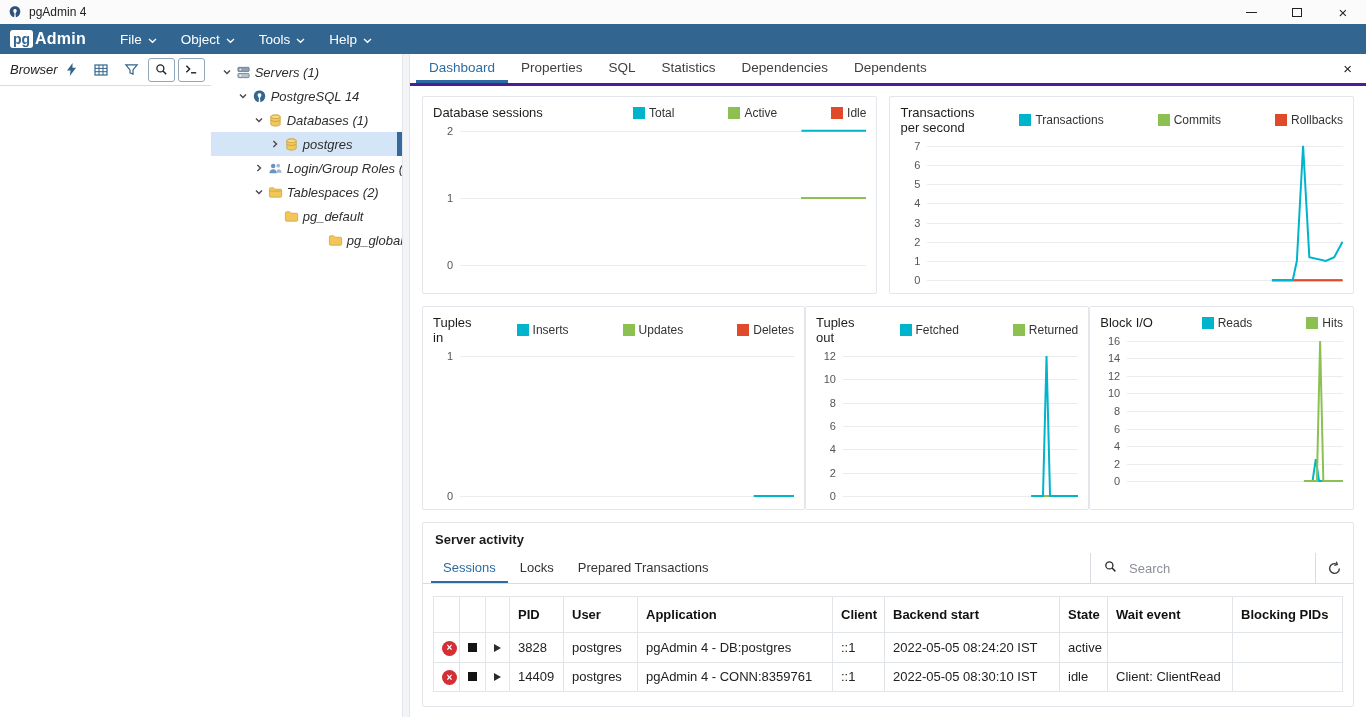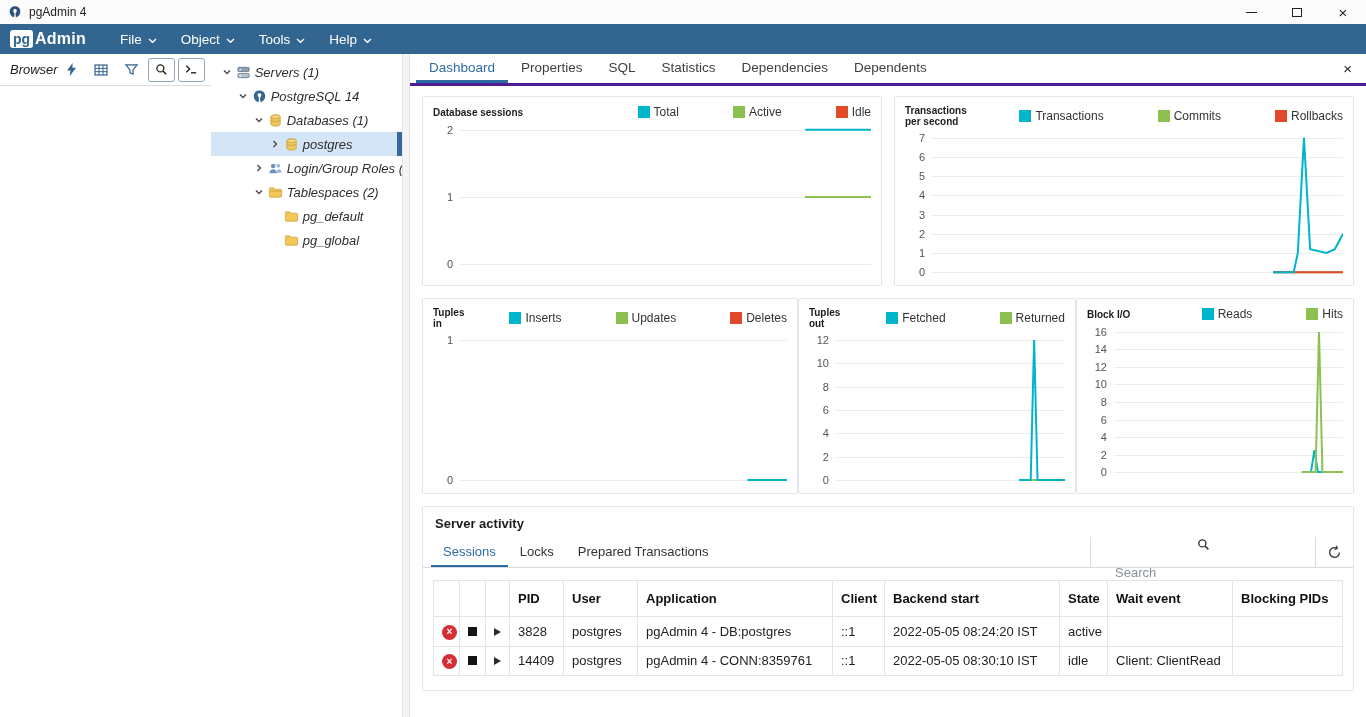--- a/index.html
+++ b/index.html
@@ -56,40 +56,40 @@
   .tab { padding:0 13px; display:flex; align-items:center; font-size:13.5px; color:#404040; border-bottom:3px solid transparent; cursor:pointer; }
   .tab.active { color:#2d6ba3; border-bottom-color:#2d6ba3; }
   .tabs-close { margin-left:auto; margin-right:14px; display:flex; align-items:center; font-size:15px; color:#222; cursor:pointer; }
 
   .dashboard { flex:1; min-height:0; overflow:hidden; padding:10px 12px; background:#fff; }
   .charts-row-1 { display:grid; grid-template-columns:1fr 1fr; gap:12px; margin-bottom:12px; }
   .charts-row-2 { display:grid; grid-template-columns:1fr 1fr 1fr; }
 
   .chart-panel { border:1px solid #e3e6ea; border-radius:2px; background:#fff; padding:8px 10px 10px; }
   .chart-title-row { display:flex; align-items:center; margin-bottom:8px; }
-  .chart-title { font-size:10px; font-weight:bold; color:#1c1c1c; }
+  .chart-title { font-size:13px; font-weight:normal; color:#1c1c1c; }
   .legend { margin-left:auto; display:flex; align-items:center; gap:9px; }
   .legend-item { display:flex; align-items:center; gap:4px; font-size:12px; color:#333;padding-left:45px; }
   .legend-swatch { width:12px; height:12px; display:inline-block; }
 
   .chart-body { display:flex; }
   .ylabels { width:27px; flex:0 0 27px; position:relative; }
   .ylabels span { position:absolute; right:7px; transform:translateY(-50%); font-size:11px; color:#555; }
   .plot { flex:1; position:relative; }
   .gridline { position:absolute; left:0; right:0; height:1px; background:#ececec; }
   .series-svg { position:absolute; left:0; top:0; width:100%; height:100%; }
 
   
   .server-activity { margin-top:12px; border:1px solid #e3e6ea; border-radius:2px; background:#fff; }
   .sa-title { font-size:13px; font-weight:bold; color:#1c1c1c; padding:9px 12px 6px; }
   .sa-tabs-row { display:flex; align-items:stretch; height:31px; border-bottom:1px solid #d8dce2; padding-left:8px; }
   .sa-tabs-list { display:flex; }
   .sa-tab { padding:0 12px; display:flex; align-items:center; font-size:13px; color:#333; border-bottom:2px solid transparent; cursor:pointer; }
   .sa-tab.active { color:#2d6ba3; border-bottom-color:#2d6ba3; }
-  .sa-search { margin-left:auto; display:flex; align-items:center; gap:9px; border-left:1px solid #d8dce2; padding:0 12px; width:225px;flex-direction:column; }
+  .sa-search { margin-left:auto; display:flex; align-items:center; gap:9px; border-left:1px solid #d8dce2; padding:0 12px; width:225px; }
   .sa-search input { border:none; outline:none; flex:1; font-size:13px; font-family:"Liberation Sans",sans-serif; color:#333; background:transparent; min-width:0; }
   .sa-search input::placeholder { color:#8a8f98; }
   .sa-refresh { width:38px; display:flex; align-items:center; justify-content:center; border-left:1px solid #d8dce2; background:none; cursor:pointer; padding:0; border-top:none; border-right:none; border-bottom:none; }
 
   .sa-table-wrap { padding:12px 10px 14px; }
   table.sessions { width:100%; border-collapse:collapse; table-layout:fixed; font-size:13px; }
   table.sessions th, table.sessions td { border:1px solid #e1e4e9; padding:6px 8px; text-align:left; overflow:hidden; white-space:nowrap; }
   table.sessions th { font-weight:bold; color:#111; padding-top:10px; padding-bottom:10px; background:#fff; }
   td.icon-cell { text-align:center; padding:4px 2px; }
   .kill-icon { display:inline-flex; width:15px; height:15px; border-radius:50%; background:#d32f35; color:#fff; font-size:10px; font-weight:bold; align-items:center; justify-content:center; line-height:1; }
@@ -283,21 +283,21 @@
           </div>
           <div class="tree-row" style="padding-left: 56px;">
             <span class="tree-chev"></span>
             <span class="tree-ico">
               <svg width="15" height="15" viewBox="0 0 16 16">
                 <path d="M1.5 4 C1.5 3.4 2 3 2.5 3 L6 3 L7.5 4.5 L13.5 4.5 C14 4.5 14.5 5 14.5 5.5 L14.5 12 C14.5 12.6 14 13 13.5 13 L2.5 13 C2 13 1.5 12.6 1.5 12 Z" fill="#f2c659" stroke="#cfa23c" stroke-width="0.8"></path>
               </svg>
             </span>
             <span class="tree-label">pg_default</span>
           </div>
-          <div class="tree-row" style="padding-left: 56px;">
+          <div class="tree-row" style="padding-left: 56px; margin-left: 44px;">
             <span class="tree-chev"></span>
             <span class="tree-ico">
               <svg width="15" height="15" viewBox="0 0 16 16">
                 <path d="M1.5 4 C1.5 3.4 2 3 2.5 3 L6 3 L7.5 4.5 L13.5 4.5 C14 4.5 14.5 5 14.5 5.5 L14.5 12 C14.5 12.6 14 13 13.5 13 L2.5 13 C2 13 1.5 12.6 1.5 12 Z" fill="#f2c659" stroke="#cfa23c" stroke-width="0.8"></path>
               </svg>
             </span>
             <span class="tree-label">pg_global</span>
           </div>
         </div>
     </div>

